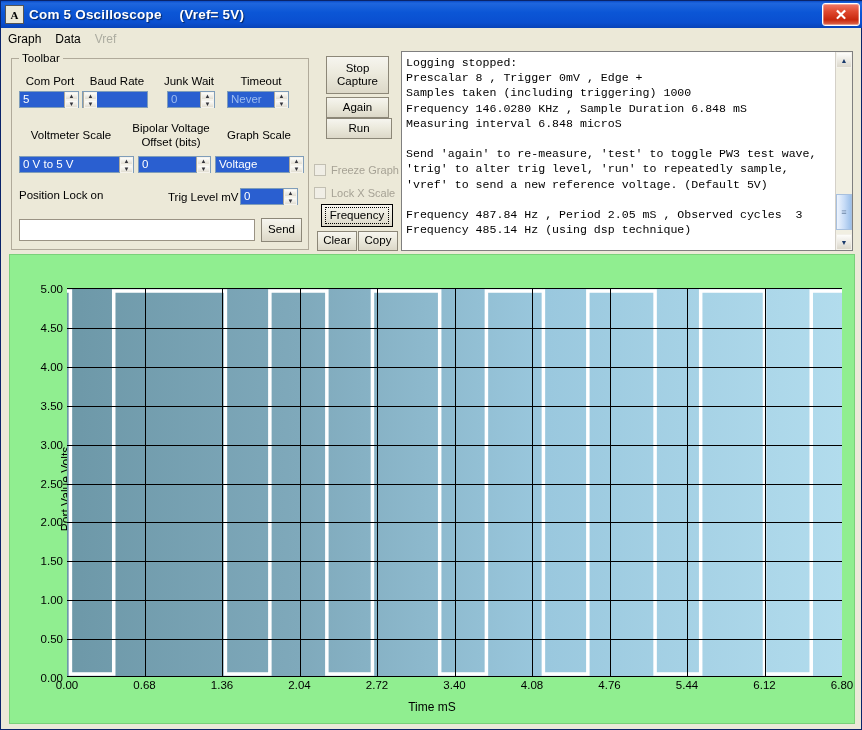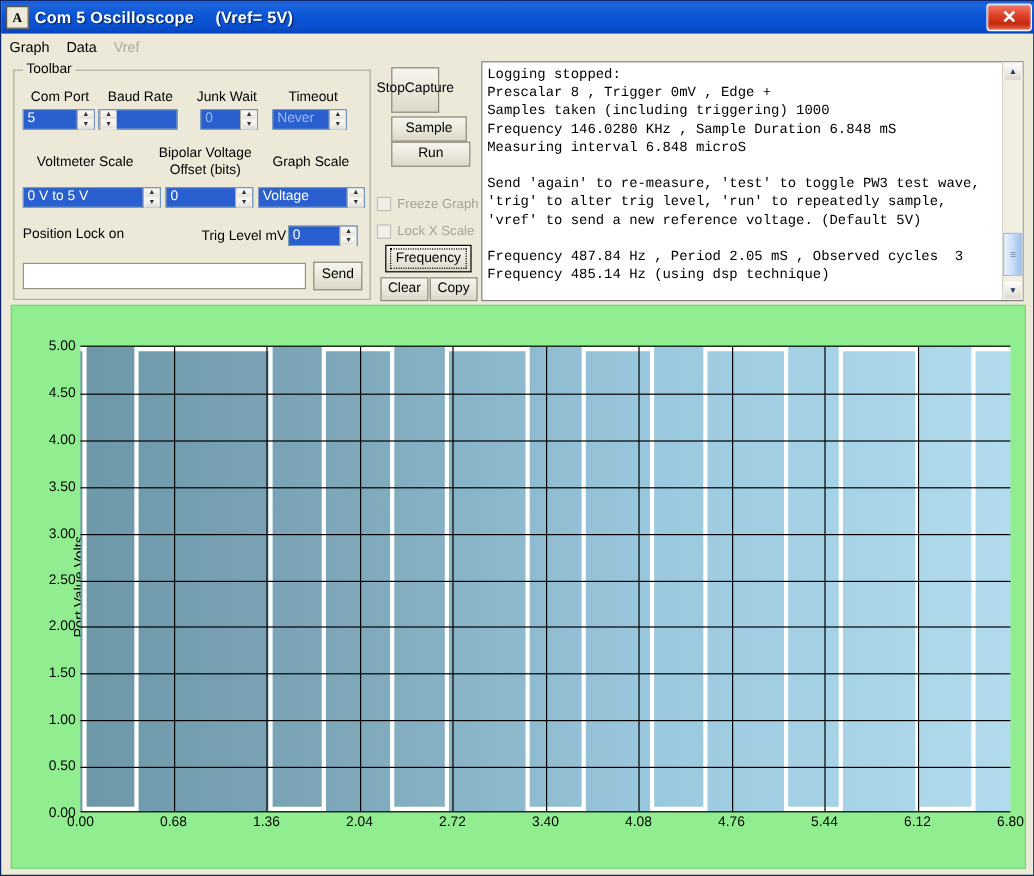--- a/index.html
+++ b/index.html
@@ -206,25 +206,25 @@
         <i>▲</i>
         <i>▼</i>
       </div>
   </div>
 
   <div class="txtfield" style="left:18px;top:218px;width:236px;">
     <input style="width: 100%; height: 100%; border: 0px; outline: 0px; background: transparent; font-family: &quot;Liberation Sans&quot;, sans-serif; font-size: 11.5px; padding: 0px 3px; box-sizing: border-box;" placeholder="">
   </div>
   <div class="btn" style="left:260px;top:217px;width:41px;height:24px;">Send</div>
 
-  <div class="btn" style="left:325px;top:55px;width:40px;height:38px;flex-direction:row;">
+  <div class="btn" style="left:325px;top:55px;width:63px;height:38px;flex-direction:column;">
     <span>Stop</span>
     <span>Capture</span>
   </div>
-  <div class="btn" style="left:325px;top:96px;width:63px;height:21px;">Sample</div>
+  <div class="btn" style="left:325px;top:96px;width:63px;height:21px;">Again</div>
   <div class="btn" style="left:325px;top:117px;width:66px;height:21px;">Run</div>
 
   <div class="chk" style="left:313px;top:163px;">
     <span class="box"></span>
     <span>Freeze Graph</span>
   </div>
   <div class="chk" style="left:313px;top:186px;">
     <span class="box"></span>
     <span>Lock X Scale</span>
   </div>
@@ -254,20 +254,21 @@
         <div class="sb-thumb">
             <b>≡</b>
           </div>
       </div>
       <div class="sb-btn">▼</div>
     </div>
   </div>
 
   <div class="chart">
     <div class="ylabel">Port Value Volts</div>
+    <div class="xlabel">Time mS</div>
     <div class="plot" id="plot-area">
       <svg class="trace" id="trace-svg" viewBox="0 0 775 389" preserveAspectRatio="none">
           <polyline points="0.00,2.00 3.42,2.00 3.42,387.00 46.73,387.00 46.73,2.00 158.42,2.00 158.42,387.00 202.87,387.00 202.87,2.00 259.85,2.00 259.85,387.00 305.44,387.00 305.44,2.00 372.68,2.00 372.68,387.00 419.41,387.00 419.41,2.00 476.40,2.00 476.40,387.00 520.85,387.00 520.85,2.00 588.09,2.00 588.09,387.00 633.68,387.00 633.68,2.00 697.50,2.00 697.50,387.00 744.23,387.00 744.23,2.00 775.00,2.00" fill="none" stroke="#ffffff" stroke-width="3.5" stroke-linejoin="miter" vector-effect="non-scaling-stroke"></polyline>
         </svg>
     <div class="ytick" style="top: 389px;">0.00</div>
         <div class="gl-h" style="top: 350.1px;"></div>
         <div class="ytick" style="top: 350.1px;">0.50</div>
         <div class="gl-h" style="top: 311.2px;"></div>
         <div class="ytick" style="top: 311.2px;">1.00</div>
         <div class="gl-h" style="top: 272.3px;"></div>

